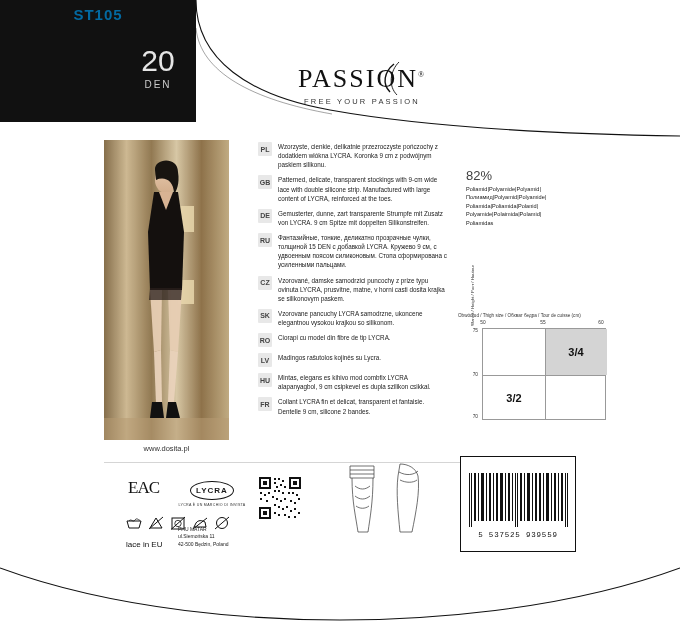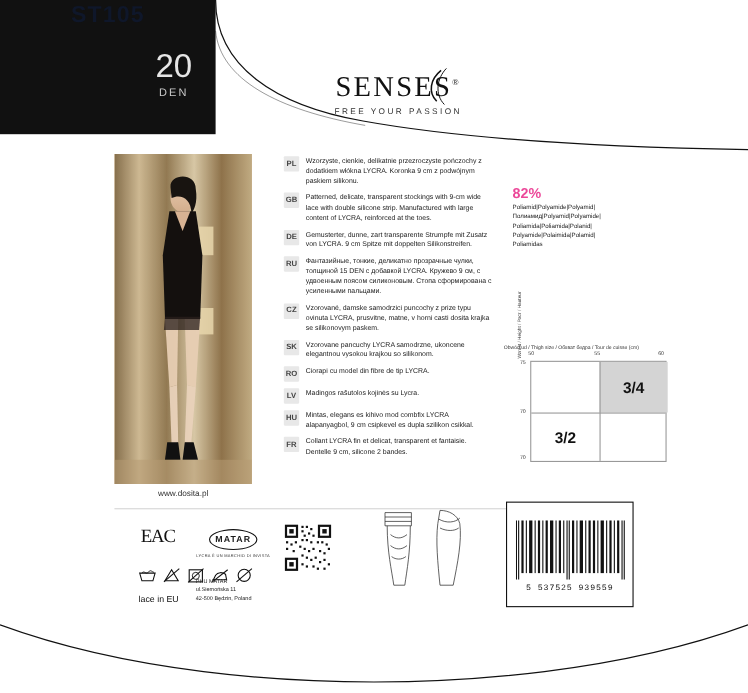--- a/index.html
+++ b/index.html
@@ -16,21 +16,21 @@
   .page { position:absolute; inset:0; }
 
   
   .top-left-block {
     position:absolute; left:0; top:0; width:196px; height:122px;
     background:#111111;
   }
   .code-label {
     position:absolute; left:0; top:0; width:196px; height:28px;
     display:flex; align-items:center; justify-content:center;
-    color:#0f172a; font-size:21px; font-weight:bold; letter-spacing:1px;
+    color:#0369a1; font-size:15px; font-weight:bold; letter-spacing:1px;
   }
   .den-box {
     position:absolute; left:120px; top:46px; width:76px; text-align:center;
     color:#d9d9d9;
   }
   .den-num { font-size:30px; font-weight:300; line-height:1; color:#e6e6e6; }
   .den-word { font-size:10px; letter-spacing:2px; margin-top:3px; color:#cccccc; }
 
   
   .header-curve { position:absolute; left:0; top:0; width:680px; height:140px; }
@@ -67,38 +67,38 @@
   .lang-badge {
     flex:0 0 14px; height:14px; background:#e8e8e8; color:#444;
     font-size:7px; font-weight:bold; display:flex;
     align-items:center; justify-content:center; margin-right:6px;
     border-radius:1px;
   }
   .lang-text { font-size:6.3px; line-height:1.45; color:#1a1a1a; flex:1; }
 
   
   .composition { position:absolute; left:466px; top:168px; width:150px; }
-  .comp-pct { font-size:13px; font-weight:bold; color:#ec4899; }
+  .comp-pct { font-size:13px; font-weight:normal; color:#404040; }
   .comp-list { font-size:5.6px; line-height:1.5; color:#222; margin-top:2px; }
   .comp-block2 { margin-top:16px; }
 
   
   .sizechart { position:absolute; left:458px; top:322px; width:160px; height:110px; }
   .sc-caption {
     position:absolute; left:0; top:-9px; font-size:4.6px; color:#333; white-space:nowrap;
   }
   .sc-grid {
     position:absolute; left:24px; top:6px; width:124px; height:92px;
     border:1px solid #999;
   }
   .sc-vline { position:absolute; top:0; bottom:0; width:1px; background:#999; }
   .sc-hline { position:absolute; left:0; right:0; height:1px; background:#999; }
   .sc-cell {
     position:absolute; display:flex; align-items:center; justify-content:center;
-    font-size:14px; font-weight:bold; color:#111;
+    font-size:11px; font-weight:bold; color:#111;
   }
   .sc-shade { position:absolute; background:#d4d4d4; }
   .sc-top-lab {
     position:absolute; font-size:4.8px; color:#333; text-align:center; width:18px;
   }
   .sc-left-lab { position:absolute; font-size:4.8px; color:#333; text-align:right; width:16px; }
   .sc-vert-lab {
     position:absolute; font-size:4.3px; color:#333;
     transform:rotate(-90deg); transform-origin:left top; white-space:nowrap;
   }
@@ -162,21 +162,21 @@
     <div class="den-num">20</div>
     <div class="den-word">DEN</div>
   </div>
 
   <div class="brand">
     <div class="brand-name">
       <svg class="brand-swoosh" width="200" height="34" style="position:absolute;left:0;top:-2px;">
         <path d="M96,2 C86,10 84,22 92,30" fill="none" stroke="#111" stroke-width="1.4"></path>
         <path d="M101,0 C92,9 90,24 99,33" fill="none" stroke="#111" stroke-width="0.9"></path>
       </svg>
-      <span>SENSES</span><span class="brand-reg">®</span>
+      <span>PASSION</span><span class="brand-reg">®</span>
     </div>
     <div class="brand-tag">FREE YOUR PASSION</div>
   </div>
 
   <div class="photo">
     <svg width="125" height="300" viewBox="0 0 125 300">
       <defs>
         <linearGradient id="gold" x1="0" y1="0" x2="1" y2="0">
           <stop offset="0%" stop-color="#8d7550"></stop>
           <stop offset="18%" stop-color="#d8c29a"></stop>
@@ -285,21 +285,21 @@
       <div class="sc-cell" style="left:62px; top:0; width:62px; height:46px;">3/4</div>
       <div class="sc-cell" style="left:0; top:46px; width:62px; height:46px;">3/2</div>
     </div>
   </div>
 
   <div class="bottom-rule"></div>
 
   <div class="eac">EAC</div>
 
   <div class="lycra-box">
-    <div class="lycra-oval">MATAR</div>
+    <div class="lycra-oval">LYCRA</div>
     <div class="lycra-sub">LYCRA È UN MARCHIO DI INVISTA</div>
   </div>
 
   <div class="care-icons">
     <svg width="16" height="14" viewBox="0 0 16 14">
       <path d="M1,5 L15,5 L13,12 L3,12 Z" fill="none" stroke="#111" stroke-width="1"></path>
       <path d="M3,5 C5,2 7,7 9,4 C11,1 13,5 14,4" fill="none" stroke="#111" stroke-width="0.8"></path>
     </svg>
     <svg width="16" height="14" viewBox="0 0 16 14">
       <path d="M8,2 L14,12 L2,12 Z" fill="none" stroke="#111" stroke-width="1"></path>

